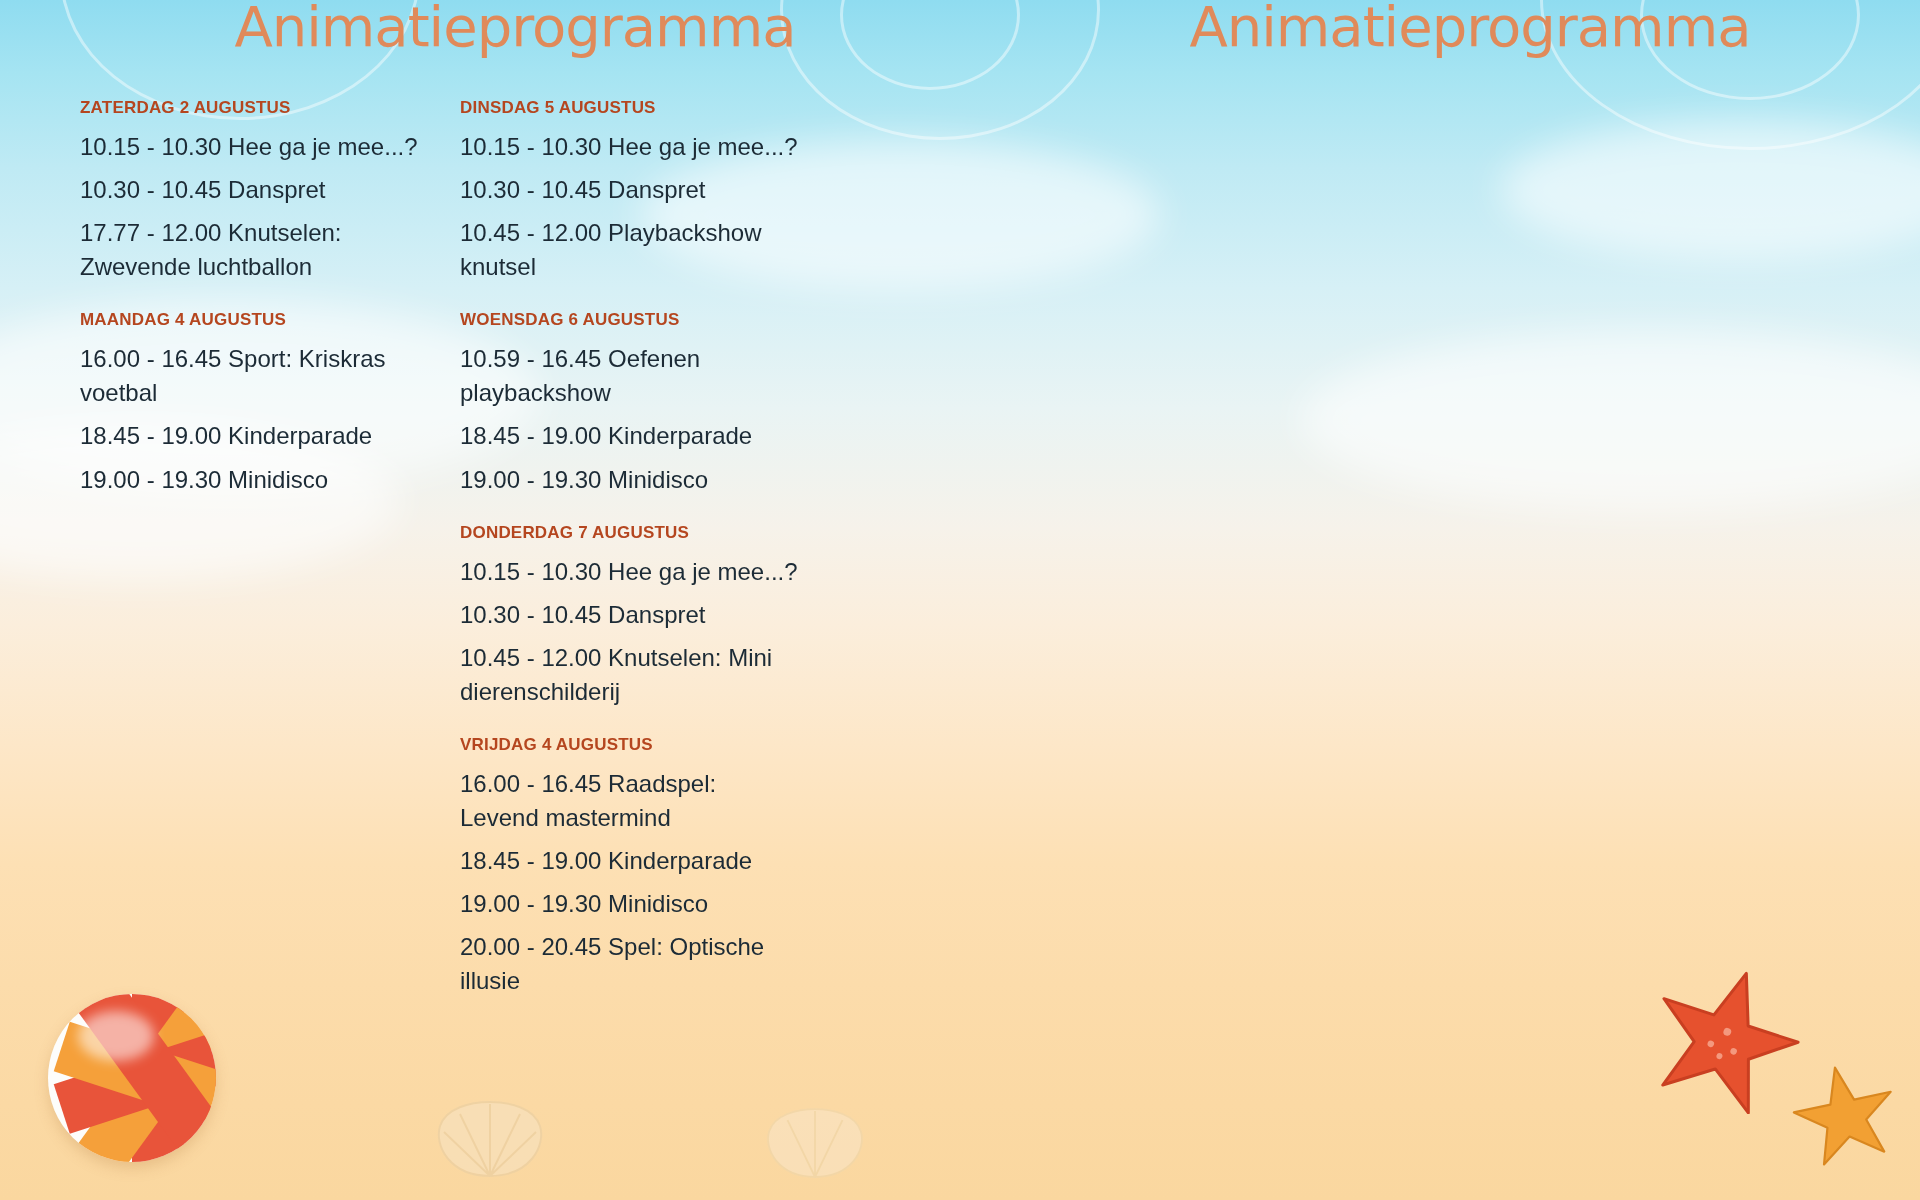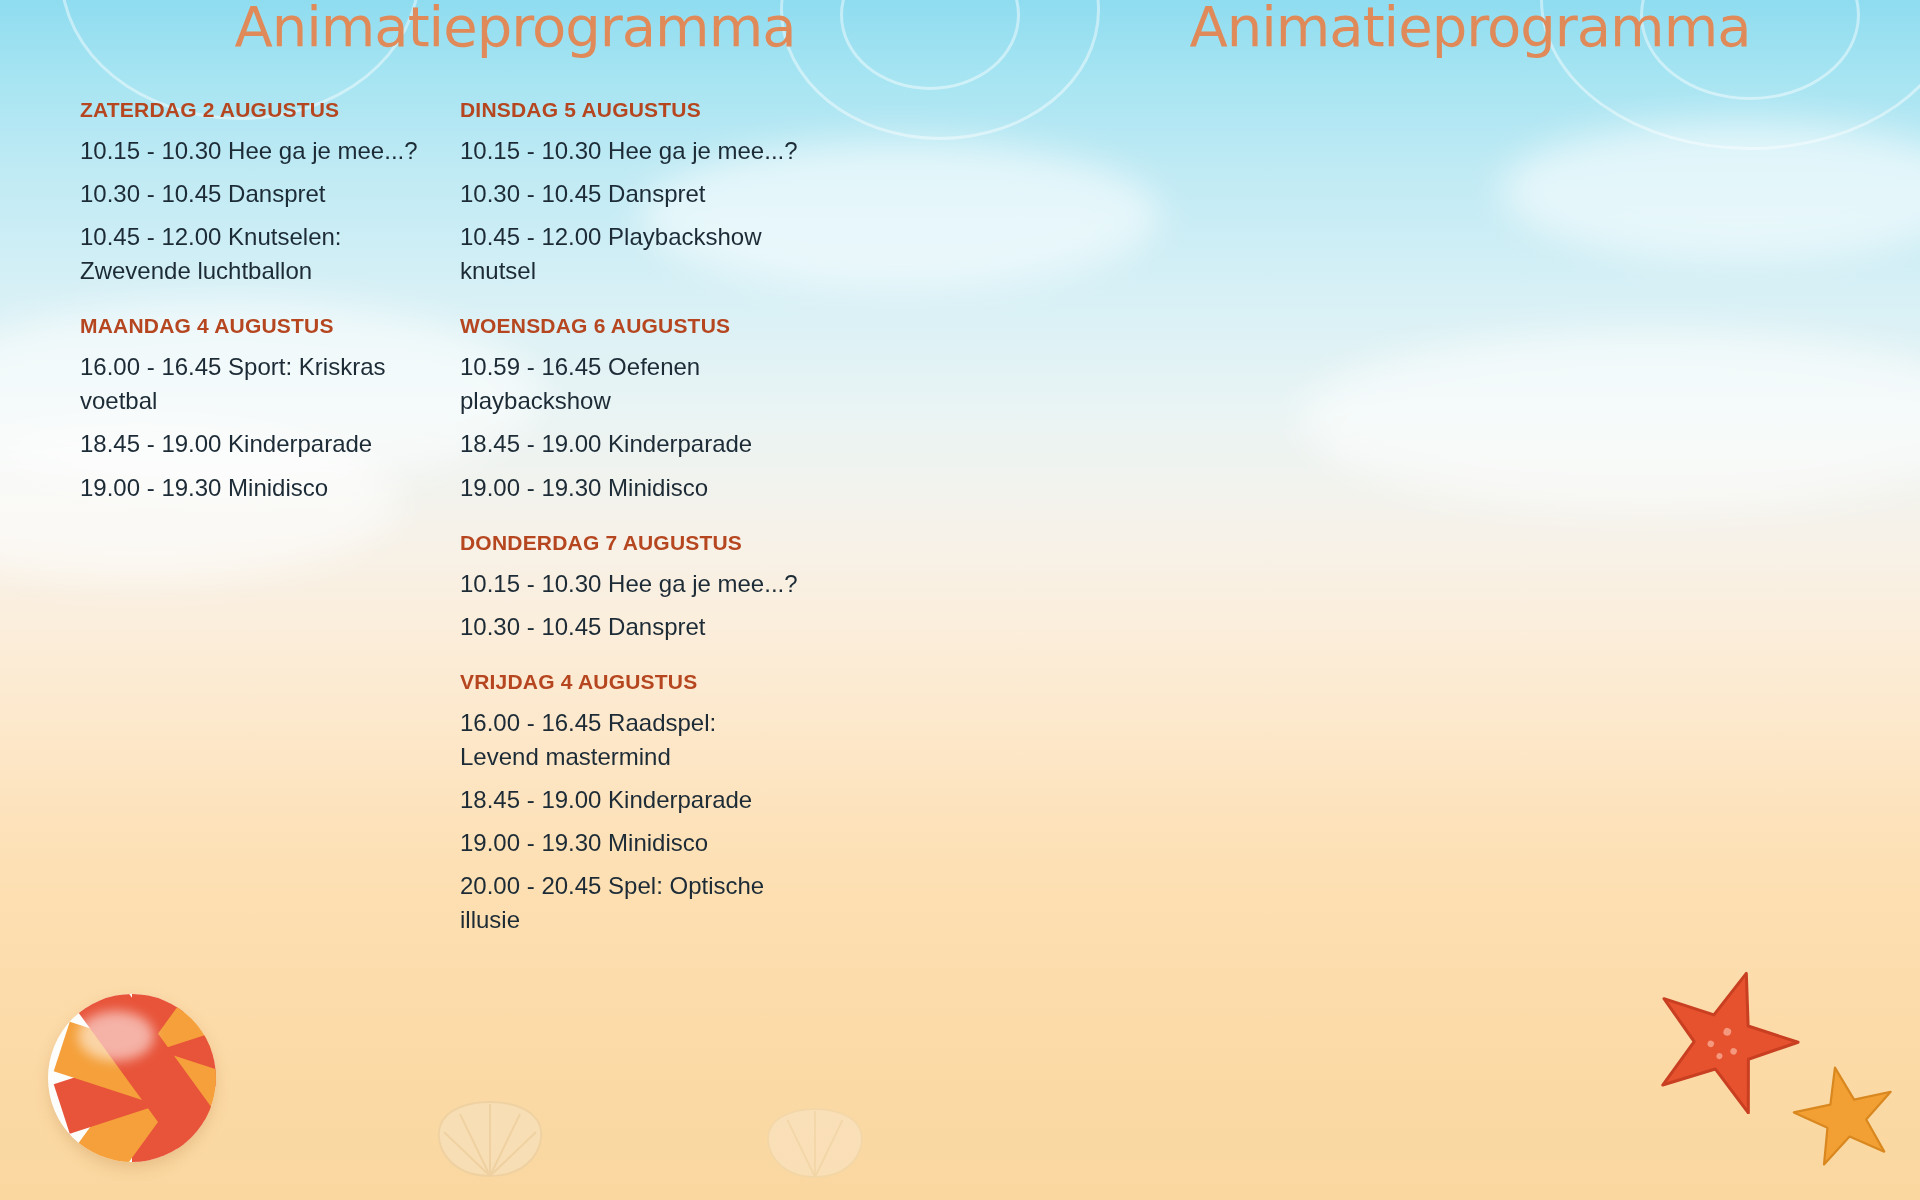--- a/index.html
+++ b/index.html
@@ -75,21 +75,21 @@
     top: 98px;
     display: flex;
     gap: 0;
   }
   .panel-left .cols { left: 80px; }
 
   .col { width: 380px; padding-right: 40px; }
 
   .day { margin-bottom: 26px; }
   .day-title {
-    font-size: 21px;
+    font-size: 17px;
     font-weight: bold;
     color: #b5461f;
     letter-spacing: 0.2px;
     margin-bottom: 12px;
     font-family: "Liberation Sans", sans-serif;
   }
   .event {
     font-size: 24px;
     line-height: 1.42;
     color: #1c2b36;
@@ -172,21 +172,21 @@
   <section class="panel panel-left">
     <h1 class="panel-title">Animatieprogramma</h1>
     <div class="cols">
 
       <div class="col">
 
         <div class="day">
           <div class="day-title">ZATERDAG 2 AUGUSTUS</div>
           <div class="event">10.15 - 10.30 Hee ga je mee...?</div>
           <div class="event">10.30 - 10.45 Danspret</div>
-          <div class="event">10.45 - 12.00 Knutselen: Zwevende luchtballon</div>
+          <div class="event">17.77 - 12.00 Knutselen: Zwevende luchtballon</div>
         </div>
 
 
         <div class="day">
           <div class="day-title">MAANDAG 4 AUGUSTUS</div>
           <div class="event">16.00 - 16.45 Sport: Kriskras voetbal</div>
           <div class="event">18.45 - 19.00 Kinderparade</div>
           <div class="event">19.00 - 19.30 Minidisco</div>
         </div>
 
@@ -205,20 +205,21 @@
           <div class="day-title">WOENSDAG 6 AUGUSTUS</div>
           <div class="event">10.59 - 16.45 Oefenen playbackshow</div>
           <div class="event">18.45 - 19.00 Kinderparade</div>
           <div class="event">19.00 - 19.30 Minidisco</div>
         </div>
 
         <div class="day">
           <div class="day-title">DONDERDAG 7 AUGUSTUS</div>
           <div class="event">10.15 - 10.30 Hee ga je mee...?</div>
           <div class="event">10.30 - 10.45 Danspret</div>
+          <div class="event">10.45 - 12.00 Knutselen: Mini dierenschilderij</div>
         </div>
 
         <div class="day">
           <div class="day-title">VRIJDAG 4 AUGUSTUS</div>
           <div class="event">16.00 - 16.45 Raadspel: Levend mastermind</div>
           <div class="event">18.45 - 19.00 Kinderparade</div>
           <div class="event">19.00 - 19.30 Minidisco</div>
           <div class="event">20.00 - 20.45 Spel: Optische illusie</div>
         </div>
 

